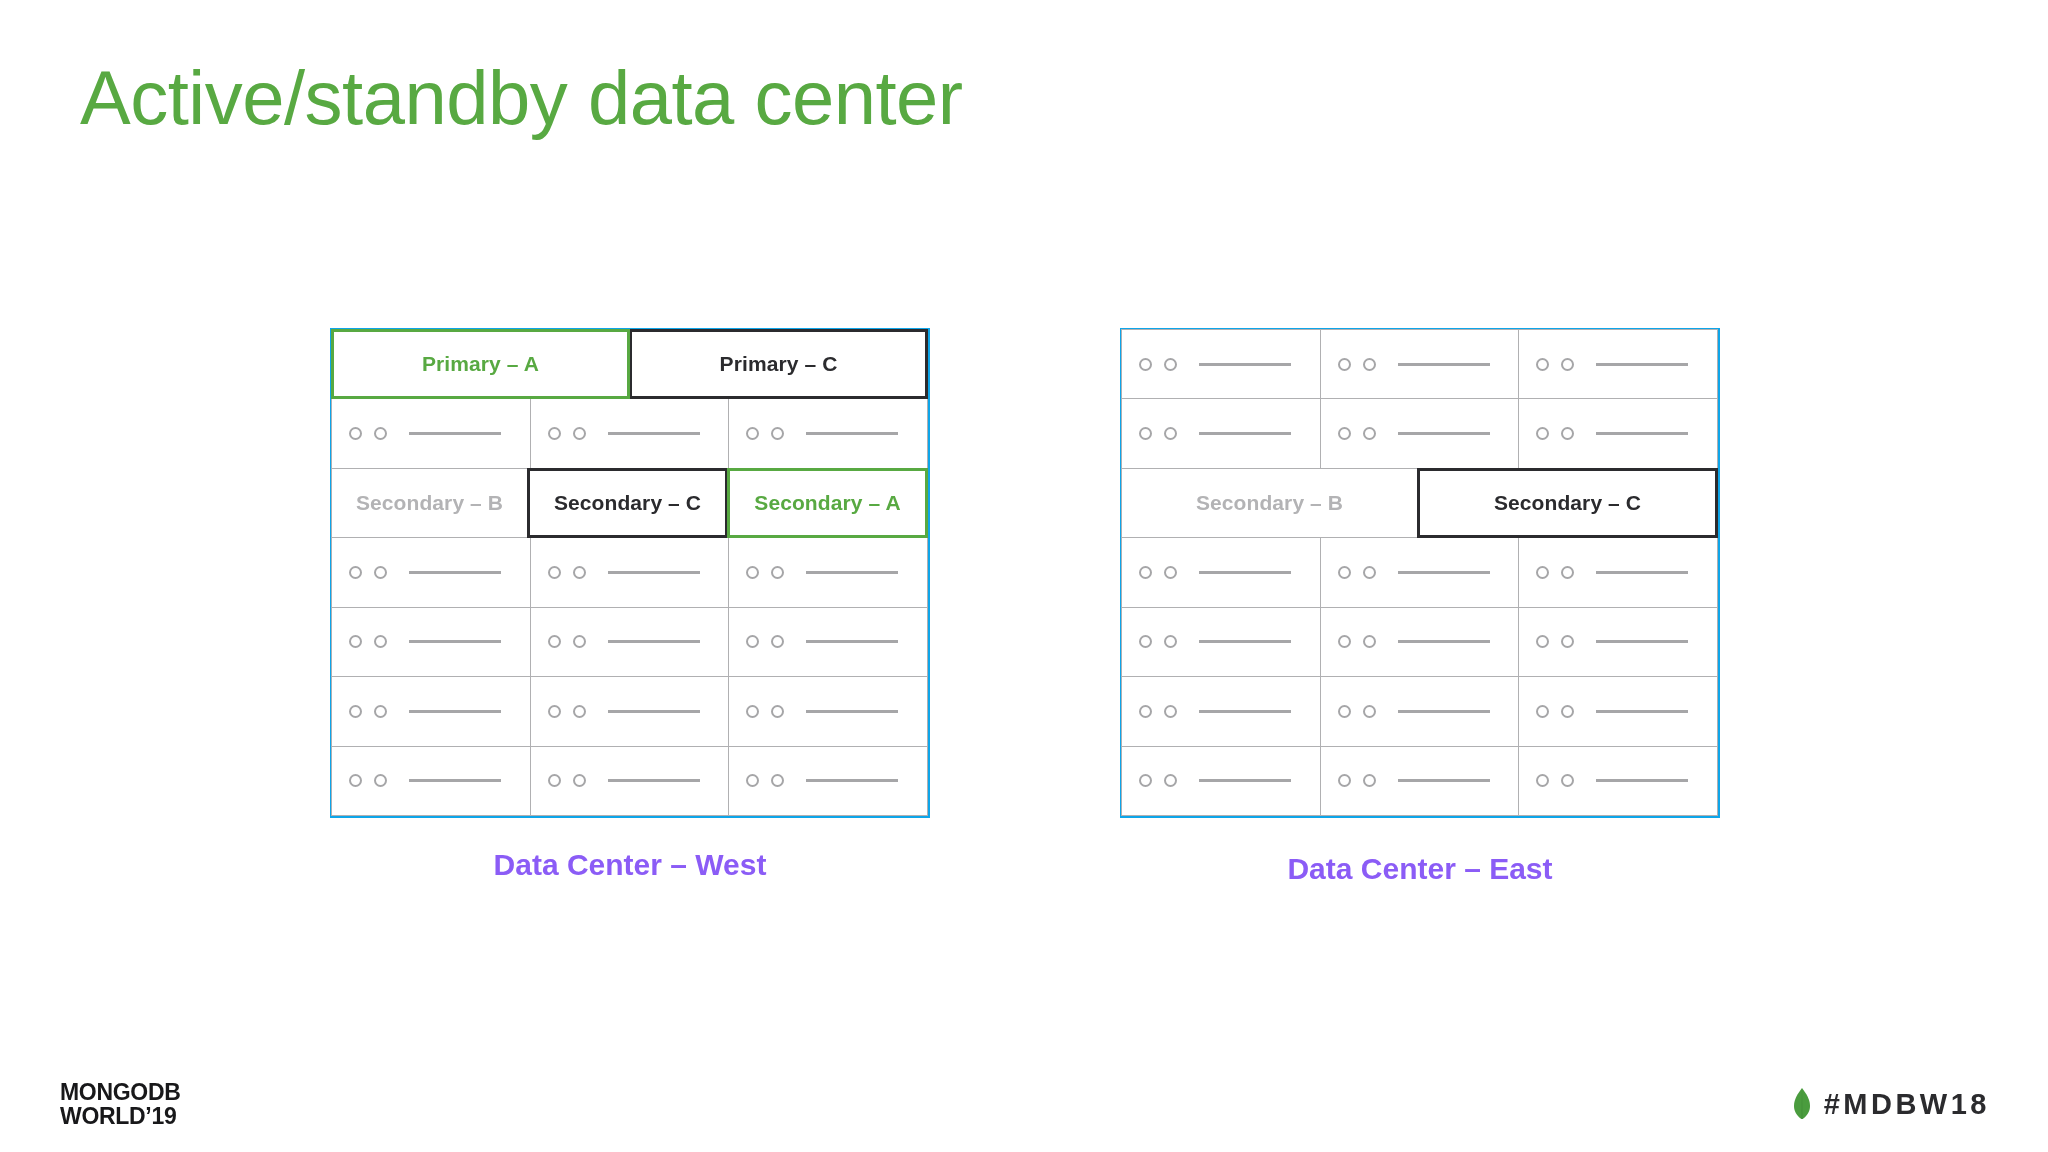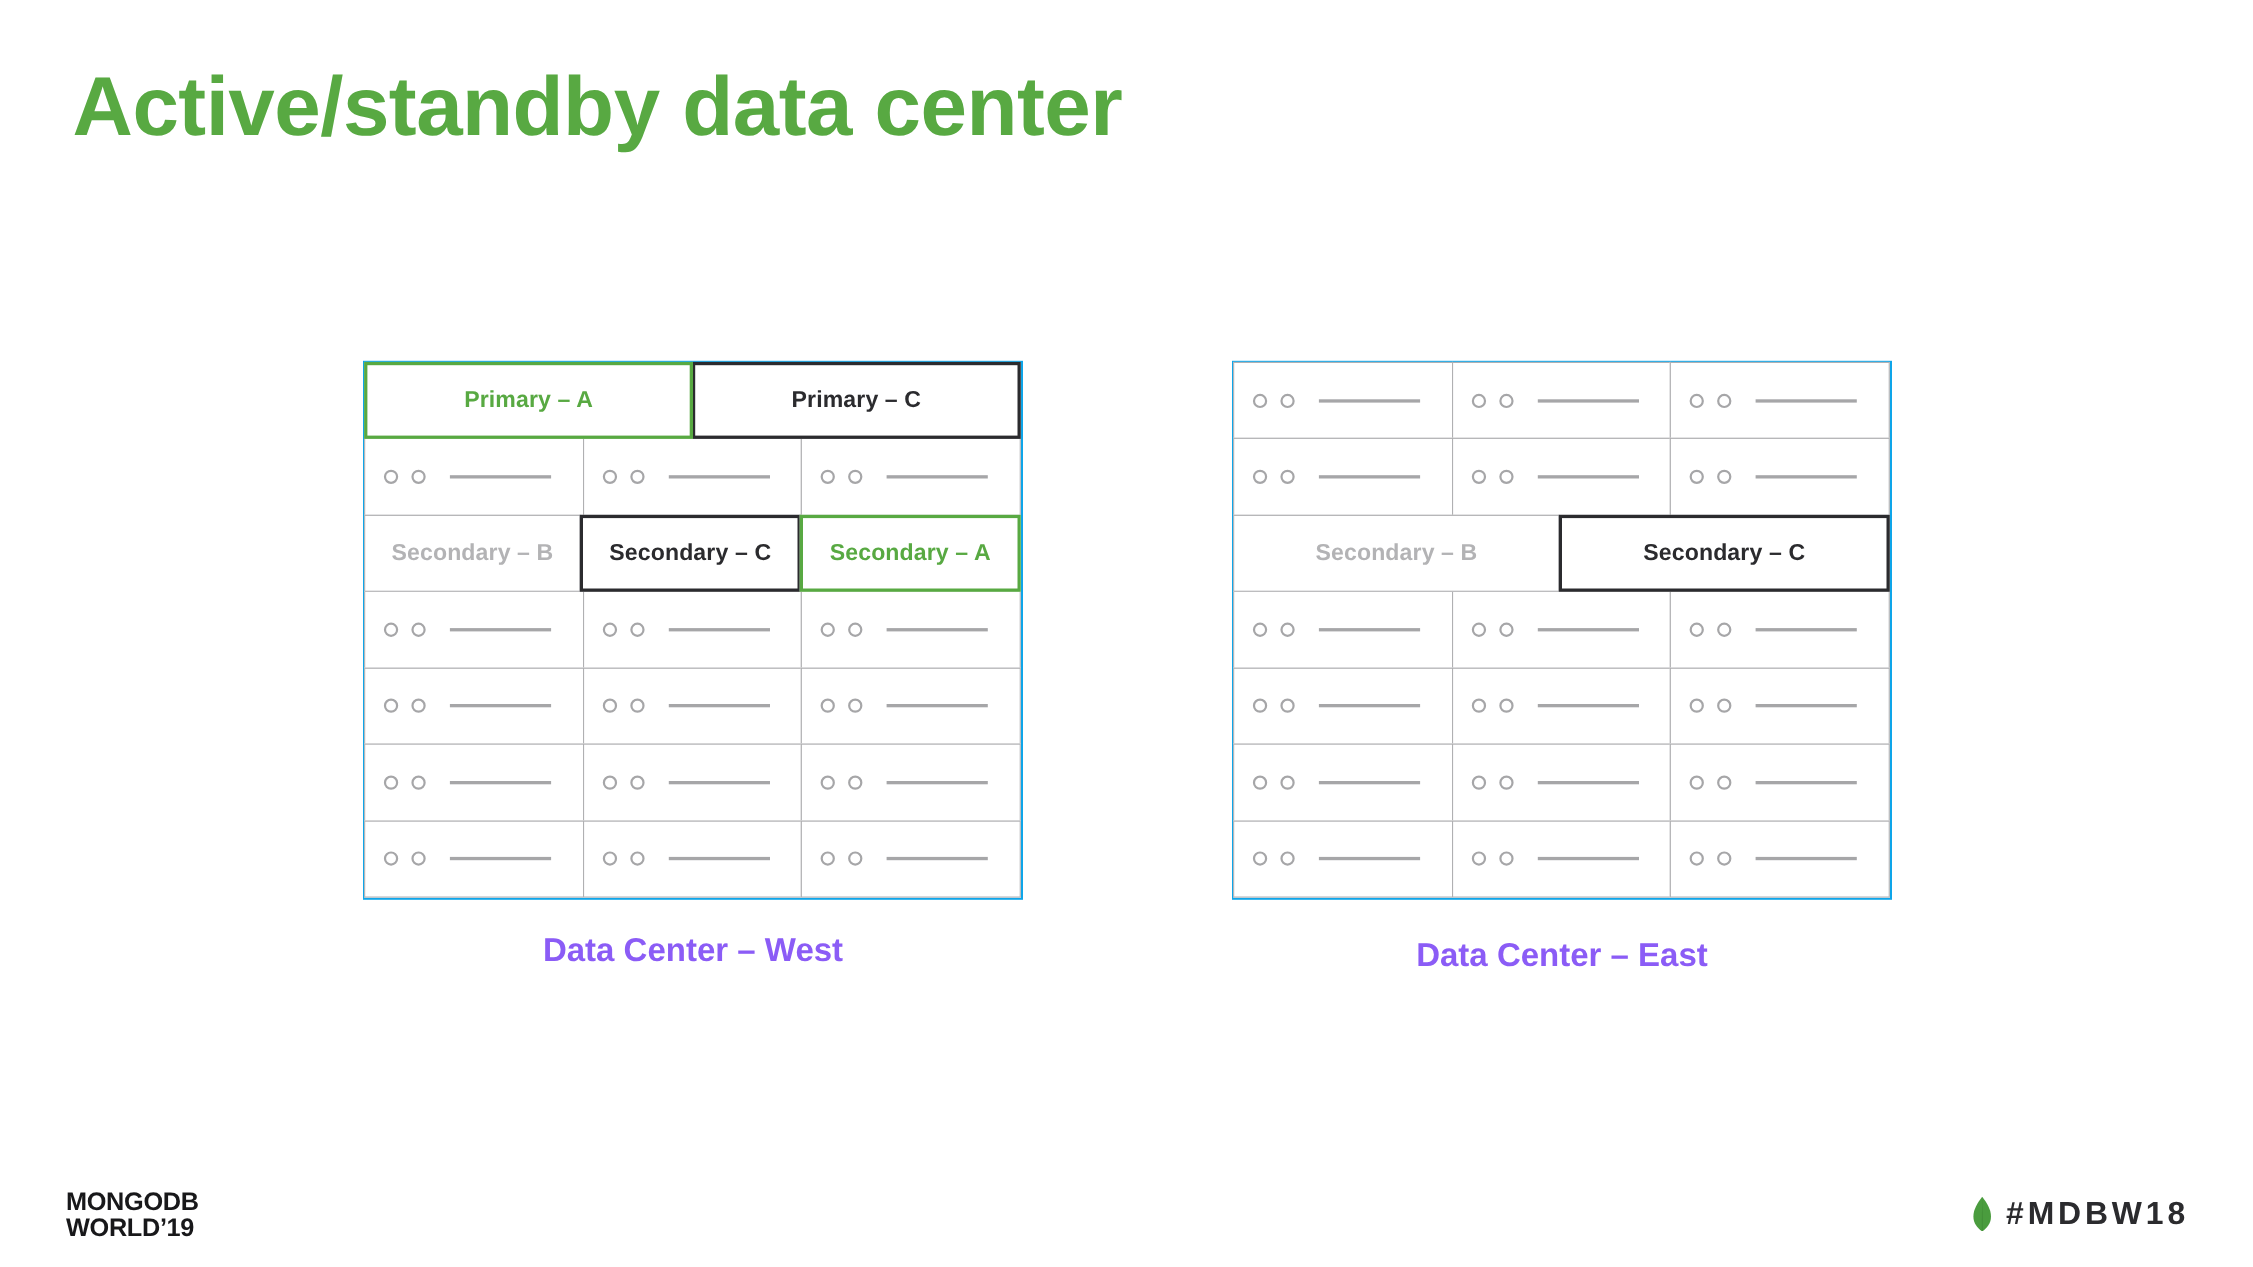--- a/index.html
+++ b/index.html
@@ -12,24 +12,24 @@
     height: 1152px;
     position: relative;
     overflow: hidden;
     font-family: "Liberation Sans", sans-serif;
     -webkit-font-smoothing: antialiased;
   }
 
   
   .slide-title {
     position: absolute;
-    left: 66px;
+    left: 80px;
     top: 58px;
     font-size: 76px;
-    font-weight: 700;
+    font-weight: 400;
     letter-spacing: -0.5px;
     color: #58a942;
     line-height: 1.05;
     white-space: nowrap;
   }
 
   
   .rack {
     position: absolute;
     box-sizing: border-box;

